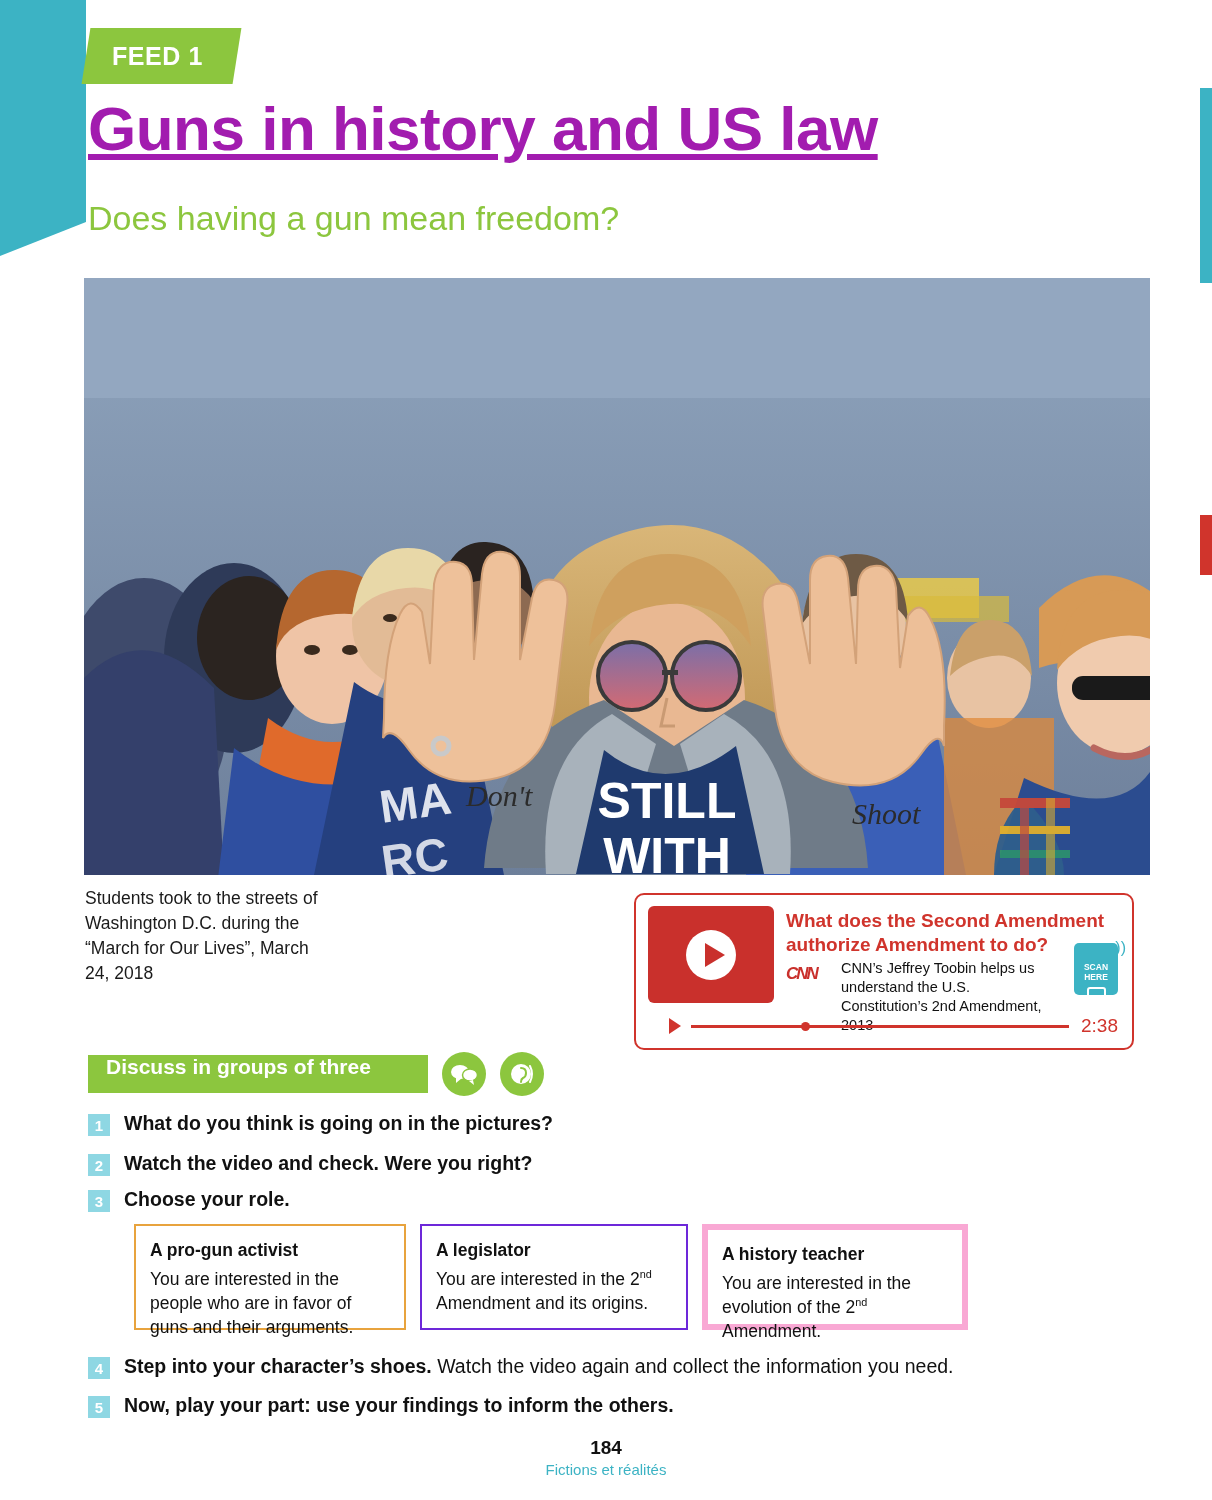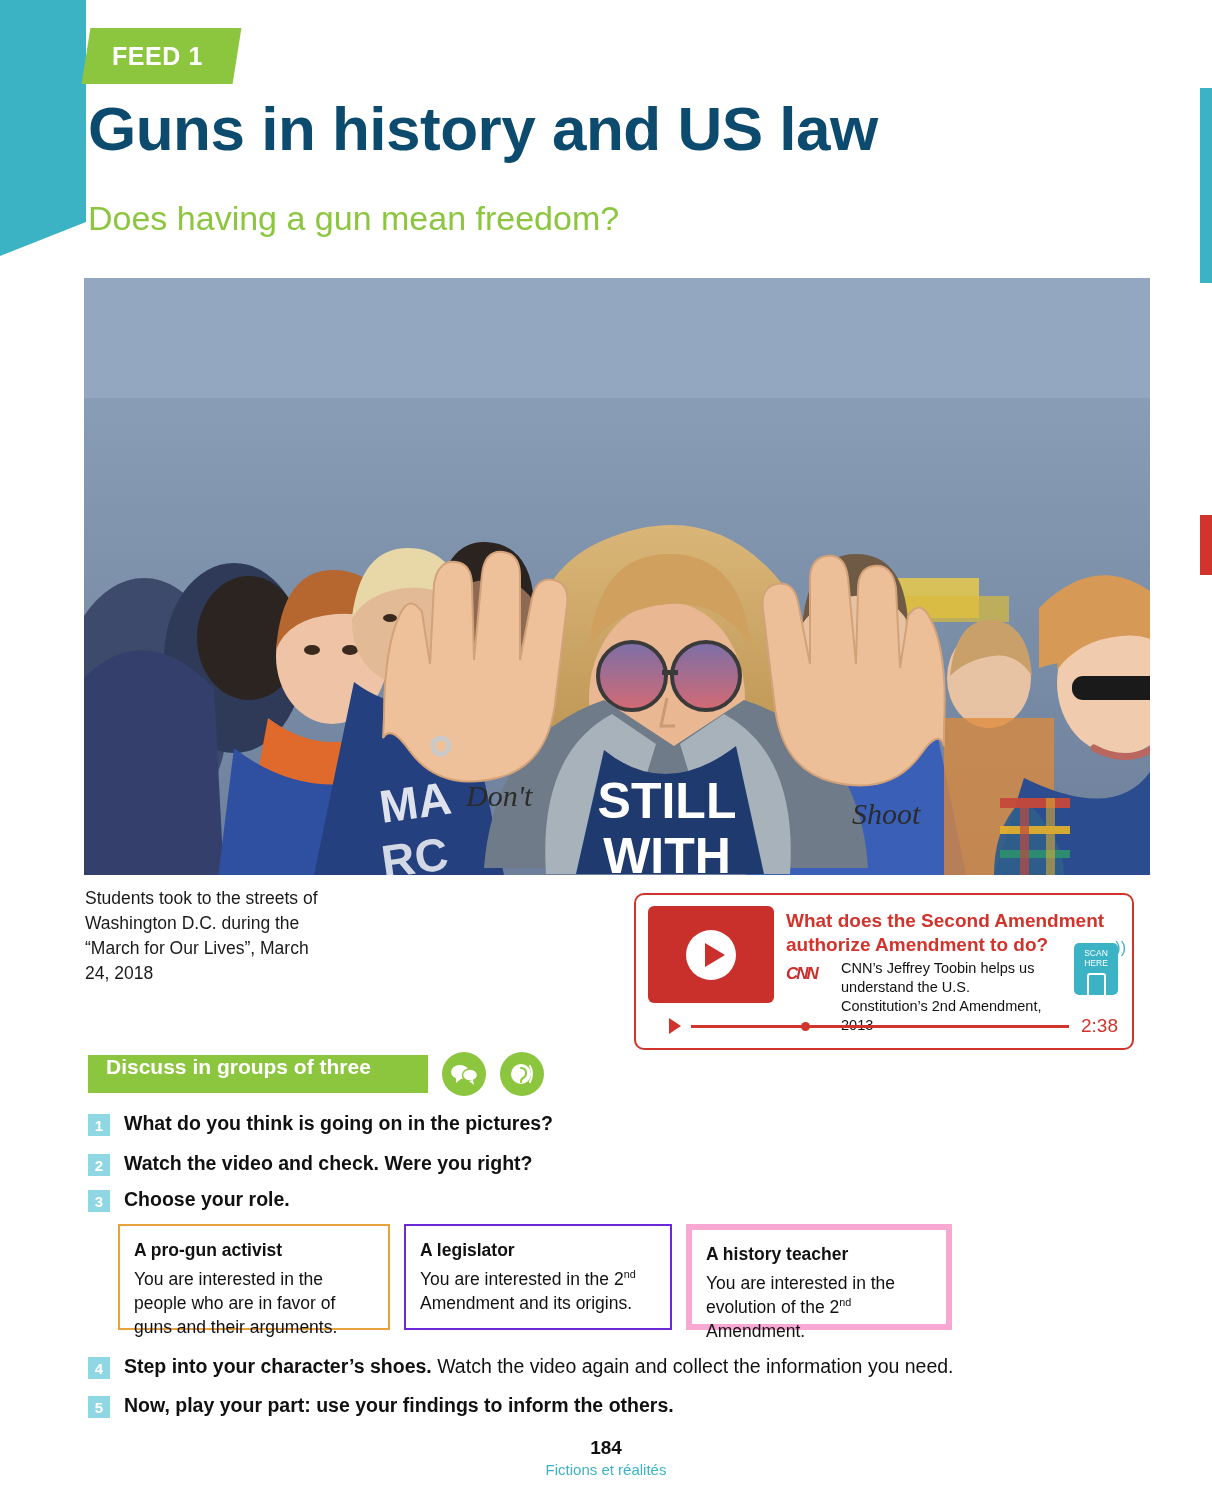--- a/index.html
+++ b/index.html
@@ -52,23 +52,24 @@
     font-weight: bold;
     font-size: 25px;
     letter-spacing: 0.6px;
   }
   .title {
     position: absolute;
     left: 88px;
     top: 96px;
     font-size: 62px;
     font-weight: bold;
-    color: #0c4a6e;
+    color: #a21caf;
     letter-spacing: -0.5px;
     line-height: 1.05;
+    text-decoration: underline;
   }
   .subtitle {
     position: absolute;
     left: 88px;
     top: 180px;
     font-size: 34px;
     color: #8cc63e;
     font-weight: normal;
     margin-top: 19px;
   }
@@ -170,24 +171,24 @@
   .scan-box {
     position: absolute;
     right: 14px;
     top: 48px;
     width: 44px;
     height: 52px;
     background: #3cb3c4;
     border-radius: 5px;
     color: #ffffff;
     font-size: 8.5px;
-    font-weight: normal;
+    font-weight: bold;
     text-align: center;
     line-height: 1.15;
-    padding-top: 6px;
+    padding-top: 20px;
     box-sizing: border-box;
   }
   .scan-box .phone {
     margin: 4px auto 0;
     width: 15px;
     height: 22px;
     border: 2px solid #ffffff;
     border-radius: 3px;
   }
   .wifi-arc {
@@ -300,20 +301,21 @@
 
   
   .role-box {
     position: absolute;
     top: 1224px;
     box-sizing: border-box;
     padding: 12px 14px 10px 14px;
     font-size: 17.5px;
     line-height: 1.38;
     color: #111;
+    margin-left: 16px;
   }
   .role-box .rb-title {
     font-weight: bold;
     margin-bottom: 5px;
   }
   .role-1 { left: 118px; width: 272px; height: 106px; border: 2px solid #e8a33d; }
   .role-2 { left: 404px; width: 268px; height: 106px; border: 2px solid #6d28d9; }
   .role-3 { left: 686px; width: 266px; height: 106px; border: 6px solid #f9a8d4; }
 
   

